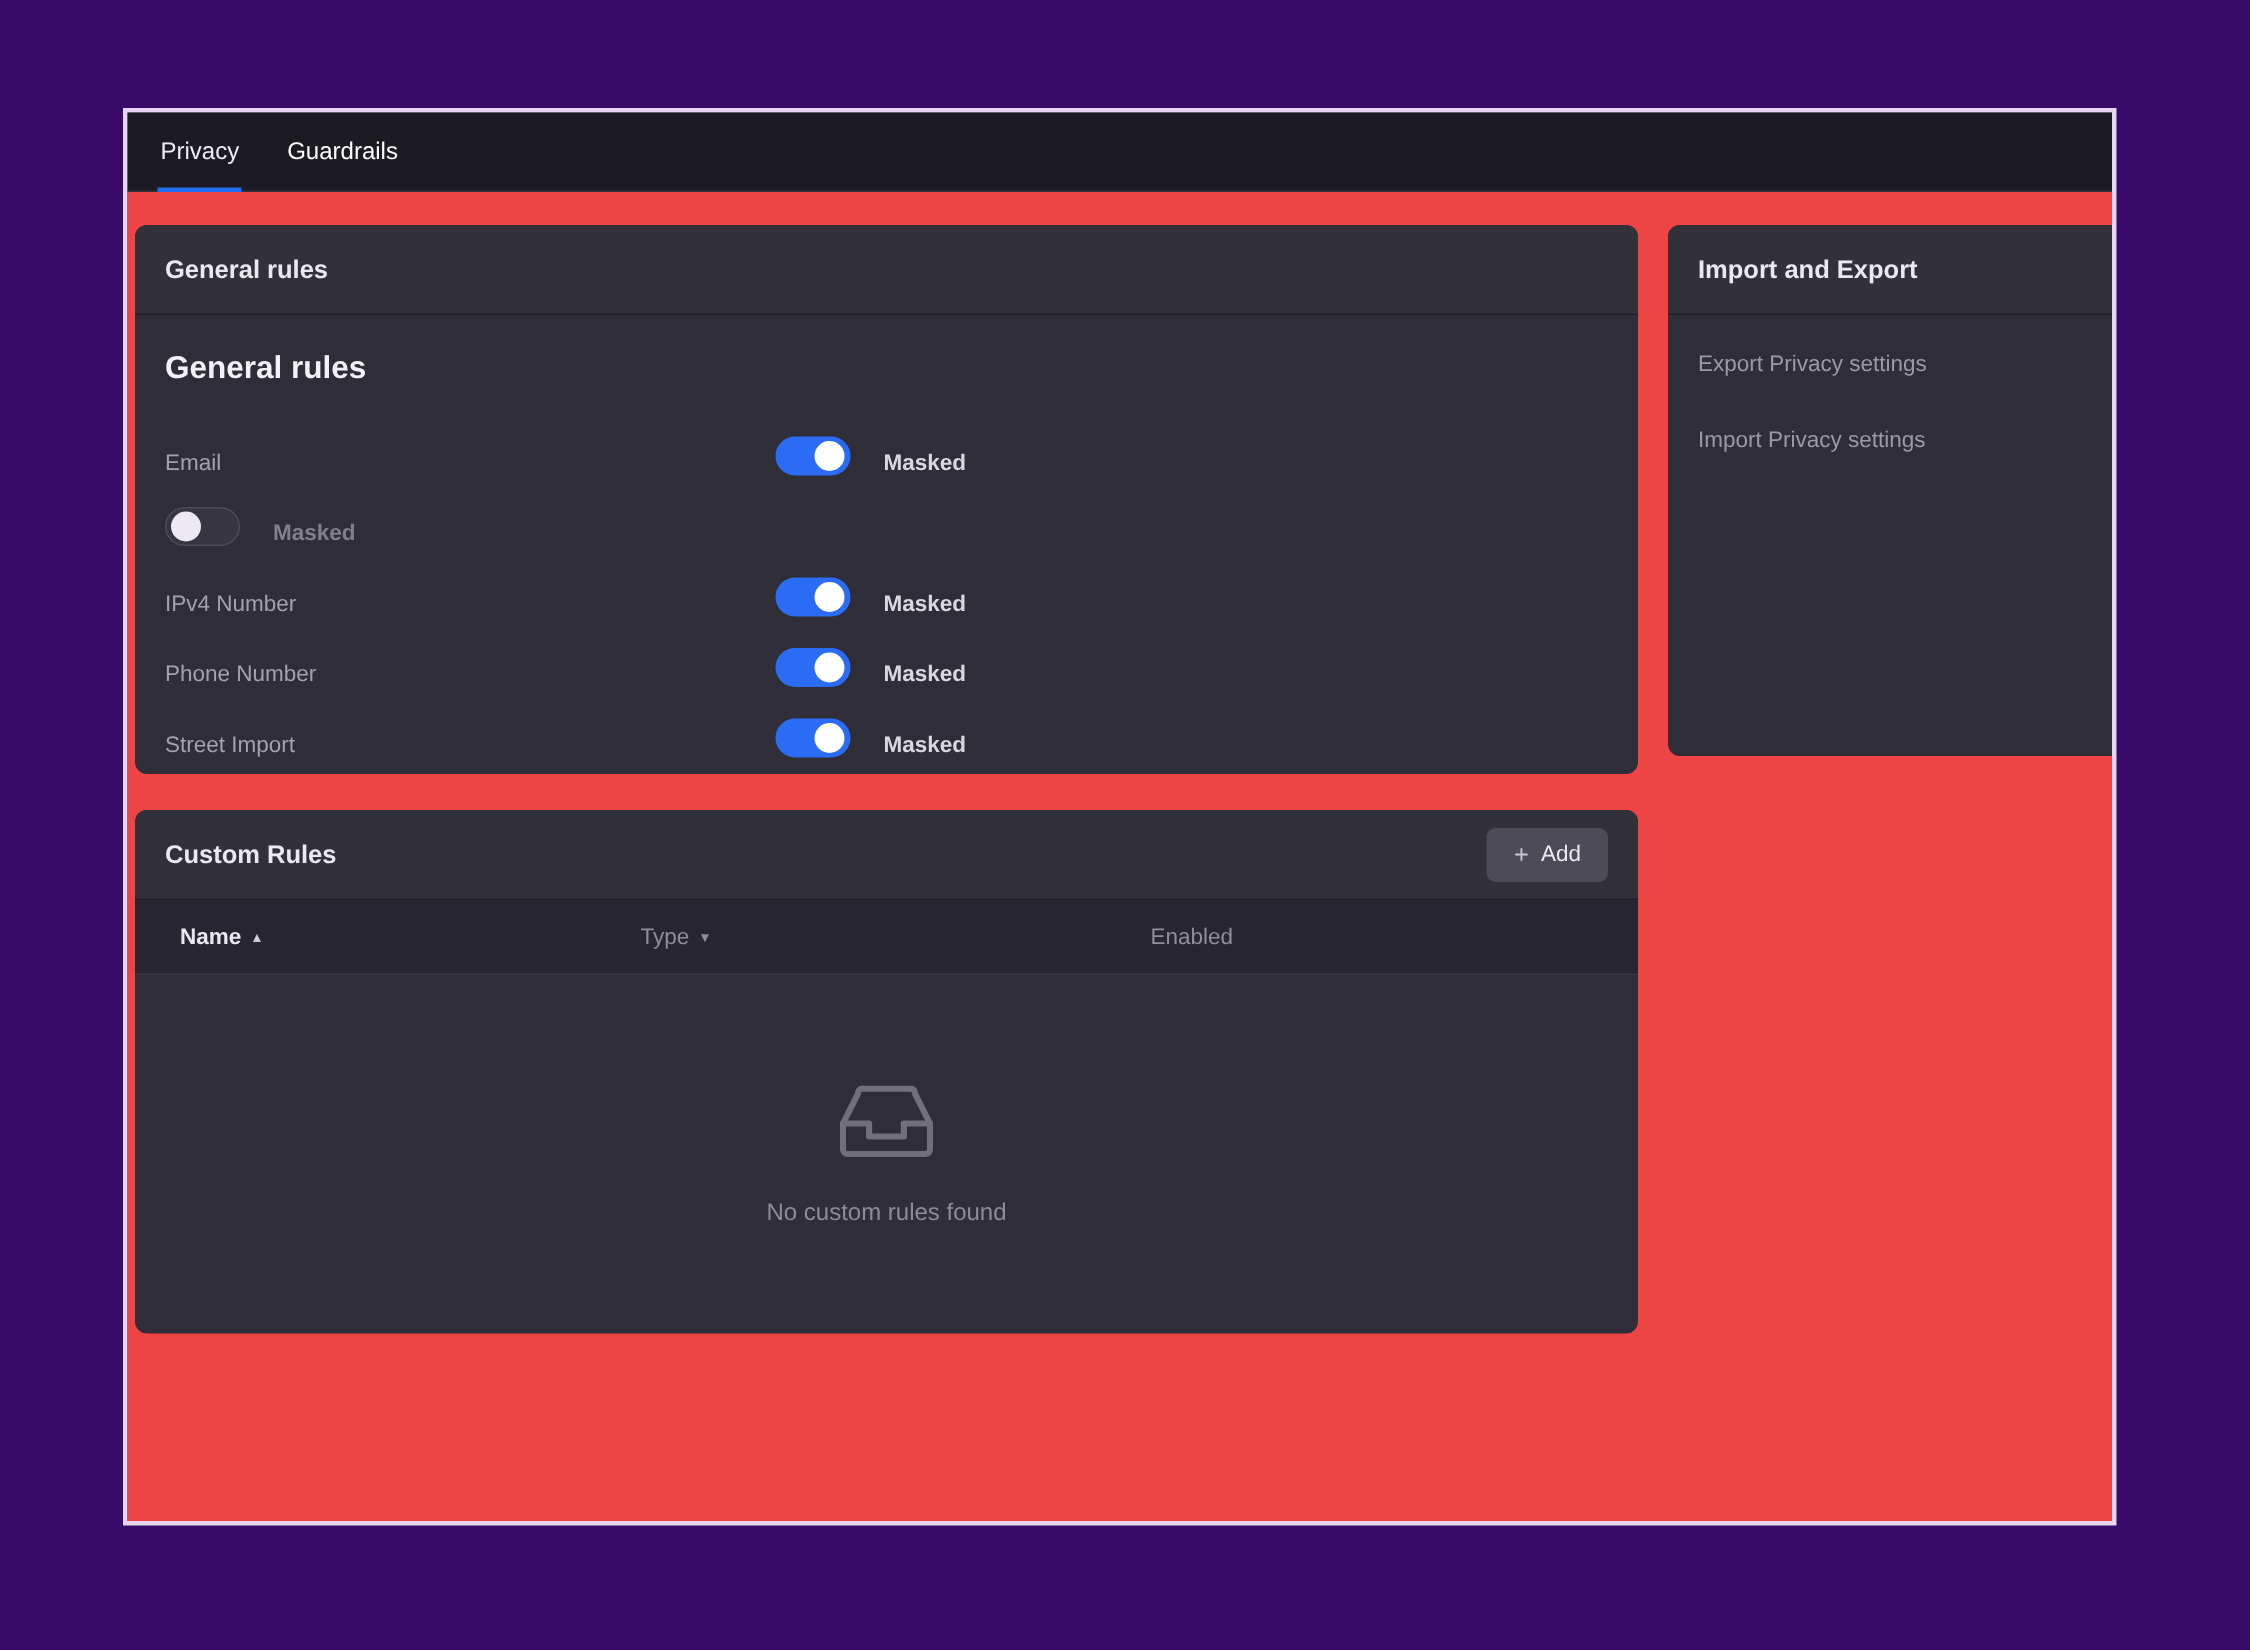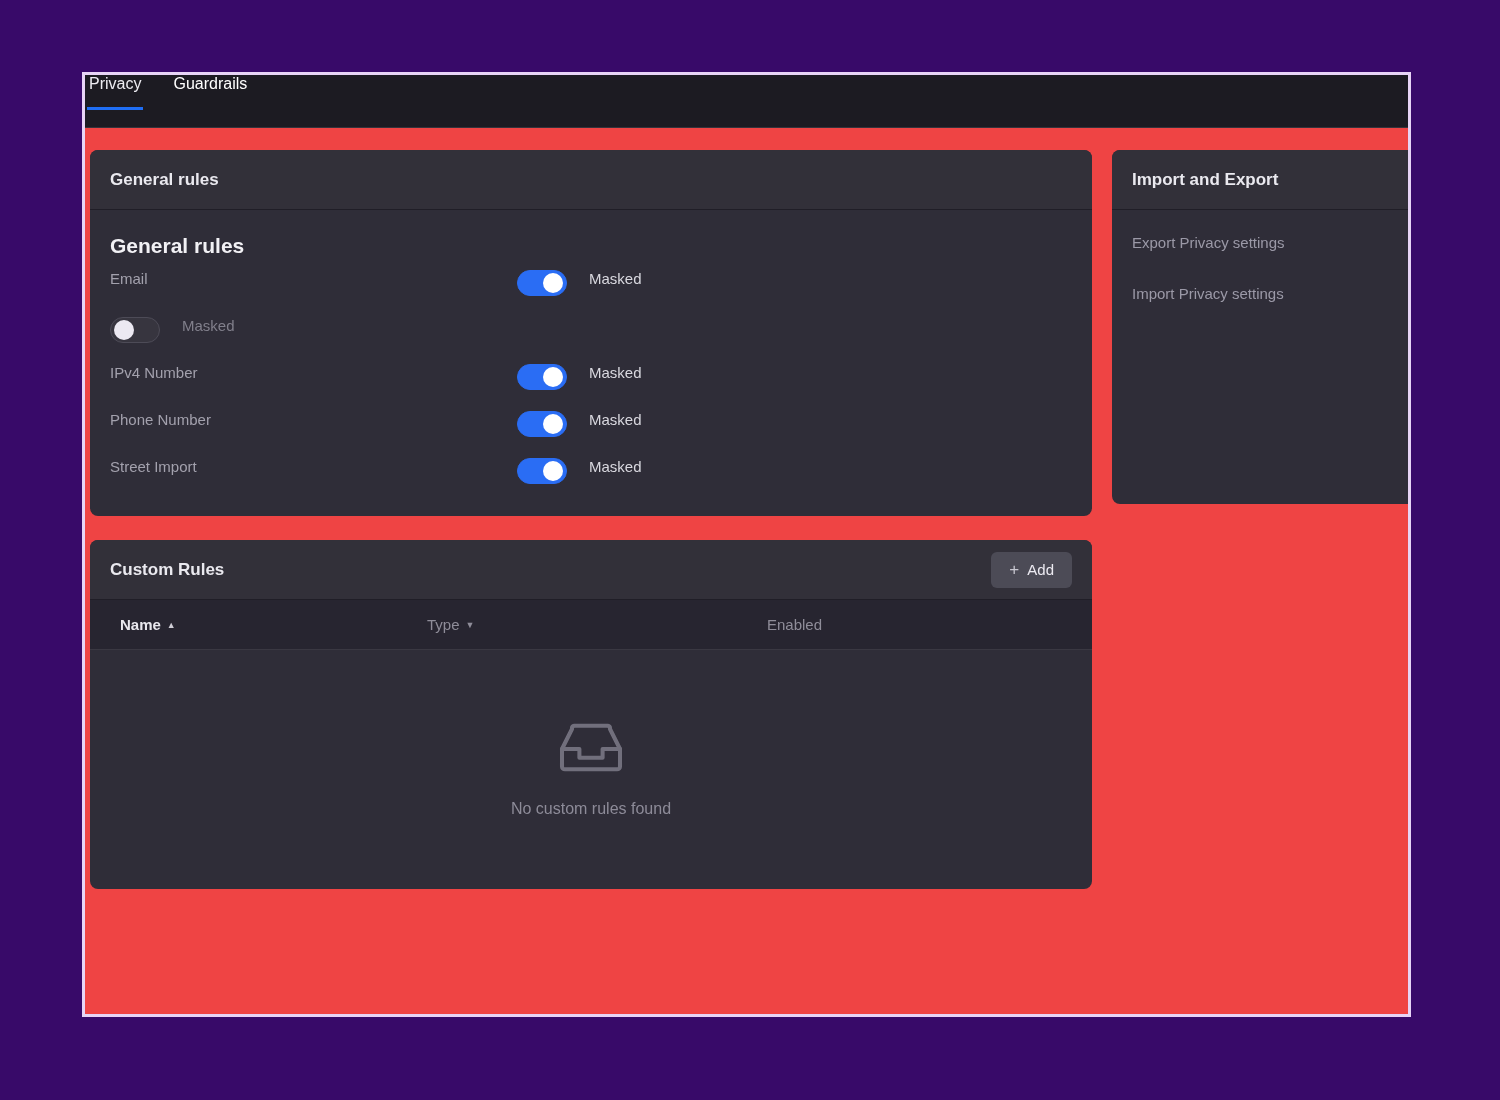--- a/index.html
+++ b/index.html
@@ -13,22 +13,22 @@
     position:absolute; left:82px; top:72px;
     width:1329px; height:945px;
     border:3px solid #e7d4f6;
     background:#1c1b22;
     overflow:hidden;
   }
   
   .tabbar {
     height:53px;
     border-bottom:1px solid #35333c;
-    display:flex; align-items:flex-start;
-    padding-left:2px;
+    display:flex; align-items:flex-end;
+    padding-left:20px;
     background:#1c1b22;
   }
   .tab {
     font-size:16px; font-weight:500;
     color:#ffffff;
     padding:0 2px 14px 2px;
     margin-right:28px;
     border-bottom:3px solid transparent;
     margin-bottom:-1px;
     cursor:pointer;
@@ -56,40 +56,40 @@
   #card-general { left:5px; top:22px; width:1002px; height:366px; }
   #card-custom  { left:5px; top:412px; width:1002px; height:349px; }
   #card-import  { left:1027px; top:22px; width:320px; height:354px; }
   
   .section-title {
     font-size:21px; font-weight:700; color:#f2f1f5;
     margin:24px 20px 12px 20px;
   }
   .rule-row {
     height:47px;
-    display:flex; align-items:flex-start;
+    display:flex; align-items:flex-end;
     padding-left:20px;
   }
   .rule-label { width:407px; font-size:15px; color:#a3a1ad; }
   .toggle {
     width:50px; height:26px; border-radius:13px;
     background:#37353f;
     border:1px solid #4d4b57;
     position:relative;
     cursor:pointer;
     flex:0 0 auto;
   }
   .toggle .knob {
     position:absolute; top:2px; left:3px;
     width:20px; height:20px; border-radius:50%;
     background:#ece9f2;
   }
   .toggle.on { background:#2a6df4; border-color:#2a6df4; }
   .toggle.on .knob { left:auto; right:3px; background:#ffffff; }
-  .masked { margin-left:22px; font-size:15px; font-weight:400; color:#817f8b; }
+  .masked { margin-left:22px; font-size:15px; font-weight:700; color:#817f8b; }
   .masked.on { color:#d9d8df; }
   
   #card-custom .card-header { justify-content:space-between; }
   .add-btn {
     display:flex; align-items:center; gap:8px;
     background:#4c4b56;
     border:none; border-radius:6px;
     height:36px; padding:0 18px;
     font-size:15px; font-weight:500; color:#eceaf1;
     font-family:"Liberation Sans", sans-serif;

